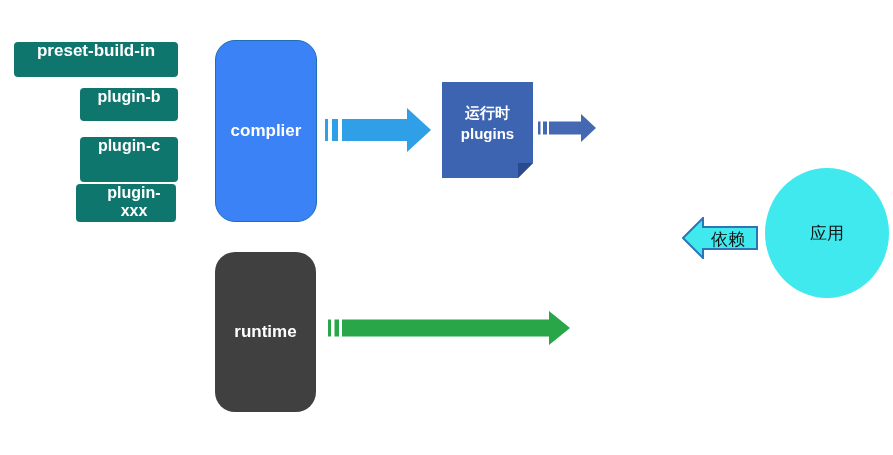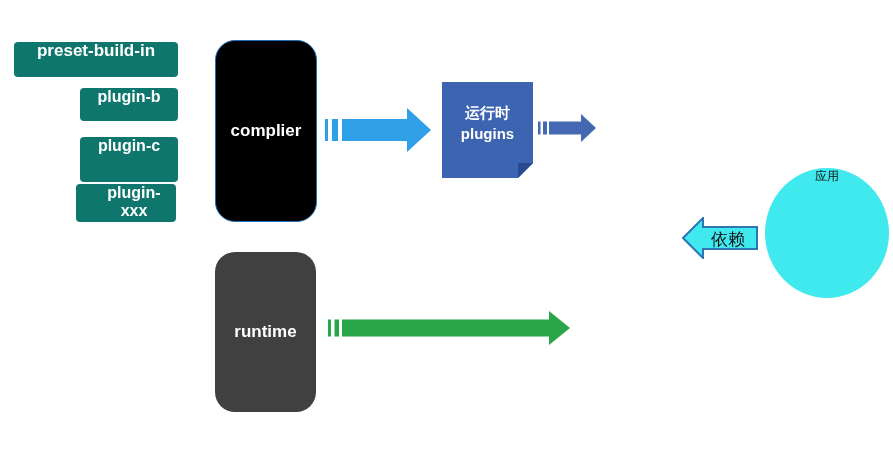--- a/index.html
+++ b/index.html
@@ -39,21 +39,21 @@
     position: absolute;
     display: flex;
     align-items: center;
     justify-content: center;
     color: #ffffff;
     font-size: 17px;
     font-weight: 600;
   }
   .node-complier {
     left: 215px; top: 40px; width: 102px; height: 182px;
-    background: #000000;
+    background: #3b82f6;
     border: 1.5px solid #1E6FB5;
     border-radius: 20px;
   }
   .node-runtime {
     left: 215px; top: 252px; width: 101px; height: 160px;
     background: #404040;
     border-radius: 20px;
   }
   .node-fes {
     left: 598px; top: 40px; width: 76px; height: 390px;
@@ -86,24 +86,24 @@
     line-height: 21px;
   }
 
   
   .app-ellipse {
     position: absolute;
     left: 765px; top: 168px; width: 124px; height: 130px;
     background: #3FE9EE;
     border-radius: 50%;
     display: flex;
-    align-items: flex-start;
+    align-items: center;
     justify-content: center;
     color: #111111;
-    font-size: 12px;
+    font-size: 17px;
     font-weight: 400;
   }
 
   
   .arrow { position: absolute; }
   .arrow svg { display: block; }
   .arrow-compile { left: 325px; top: 108px; }
   .arrow-compile-label {
     position: absolute;
     left: 335px; top: 119px; width: 76px; height: 22px;

